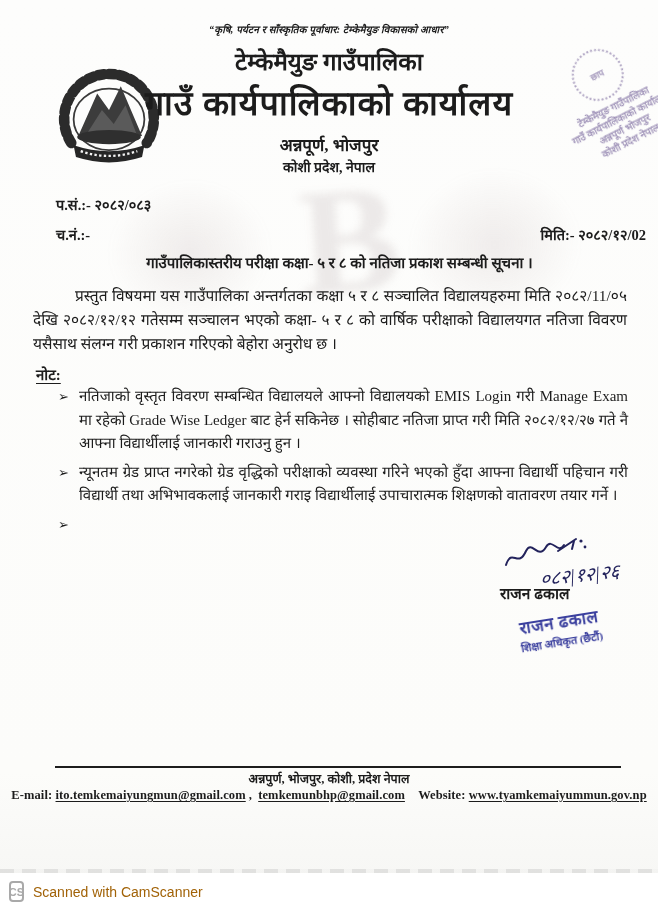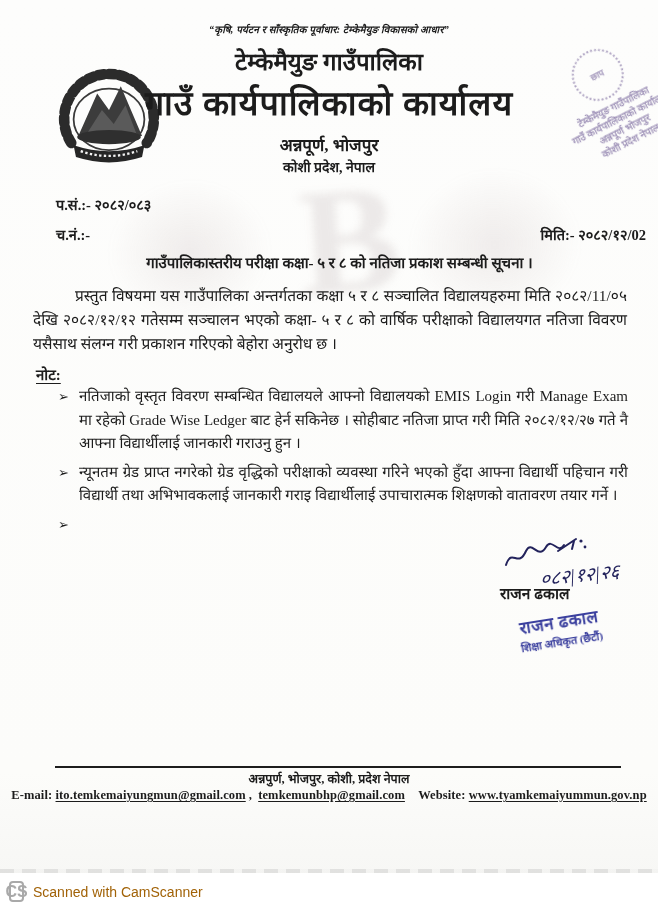--- a/index.html
+++ b/index.html
@@ -107,21 +107,21 @@
     background:repeating-linear-gradient(90deg, rgba(150,150,150,.45) 0 14px, rgba(200,200,200,.15) 14px 22px);
     opacity:.5;
   }
   .cam-bar {
     position:absolute; left:0; top:873px; width:658px; height:37px; background:#ffffff;
     display:flex; align-items:center; gap:9px; padding-left:9px;
     font-family:"Liberation Sans","DejaVu Sans",sans-serif;
   }
   .cs-icon {
     width:15px; height:21px; border:2px solid #a9a9a9; border-radius:4px;
-    color:#a9a9a9; font-size:16px; font-weight:bold;
+    color:#a9a9a9; font-size:11px; font-weight:bold;
     display:flex; align-items:center; justify-content:center;
   }
   .cam-text { color:#a16207; font-size:14px; }
 </style>
 </head>
 <body>
 
 <div class="page">
 
   <div class="watermark">B</div>

